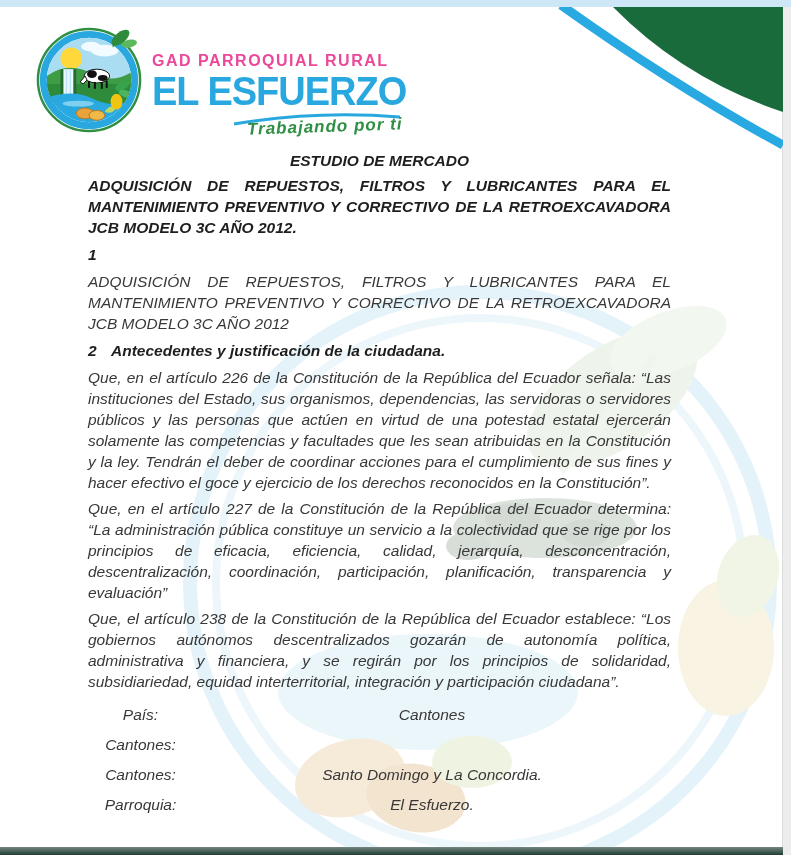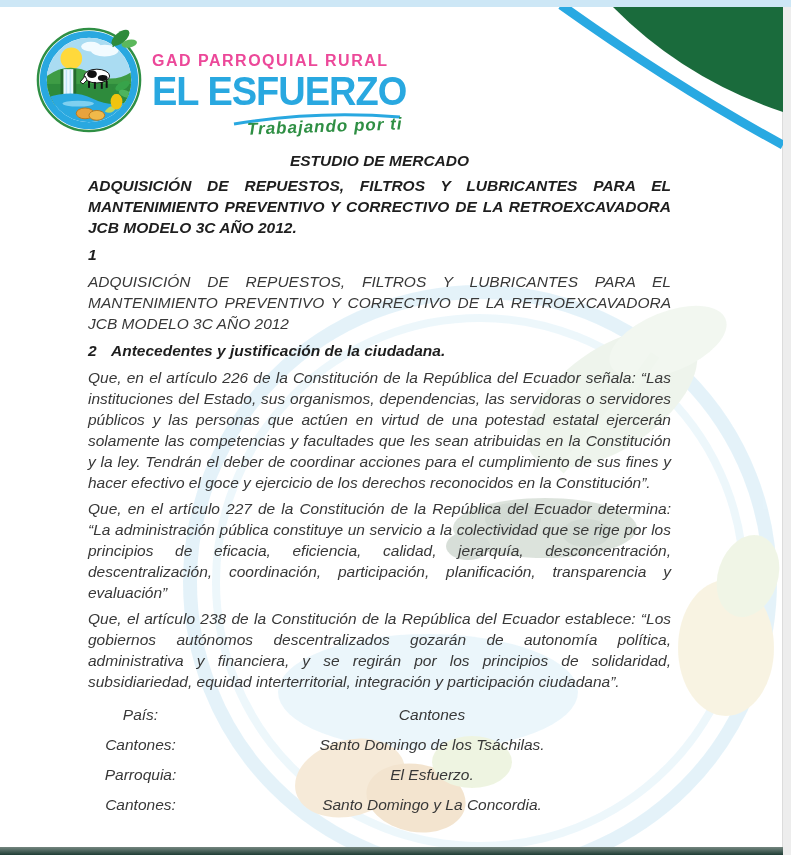--- a/index.html
+++ b/index.html
@@ -153,27 +153,26 @@
     <p class="para">Que, en el artículo 227 de la Constitución de la República del Ecuador determina: “La administración pública constituye un servicio a la colectividad que se rige por los principios de eficacia, eficiencia, calidad, jerarquía, desconcentración, descentralización, coordinación, participación, planificación, transparencia y evaluación”</p>
     <p class="para">Que, el artículo 238 de la Constitución de la República del Ecuador establece: “Los gobiernos autónomos descentralizados gozarán de autonomía política, administrativa y financiera, y se regirán por los principios de solidaridad, subsidiariedad, equidad interterritorial, integración y participación ciudadana”.</p>
 
     <div class="location-table">
       <div class="loc-row">
         <span class="loc-label">País:</span>
         <span class="loc-value">Cantones</span>
       </div>
       <div class="loc-row">
         <span class="loc-label">Cantones:</span>
-        <span class="loc-value">Santo Domingo de los Tsáchilas.</span>
+      </div>
+      <div class="loc-row">
+        <span class="loc-label">Cantones:</span>
+        <span class="loc-value">Santo Domingo y La Concordia.</span>
       </div>
       <div class="loc-row">
         <span class="loc-label">Parroquia:</span>
         <span class="loc-value">El Esfuerzo.</span>
-      </div>
-      <div class="loc-row">
-        <span class="loc-label">Cantones:</span>
-        <span class="loc-value">Santo Domingo y La Concordia.</span>
       </div>
     </div>
   </main>
 
   <div class="bottom-bar"></div>
 </div>
 
 </body></html>

